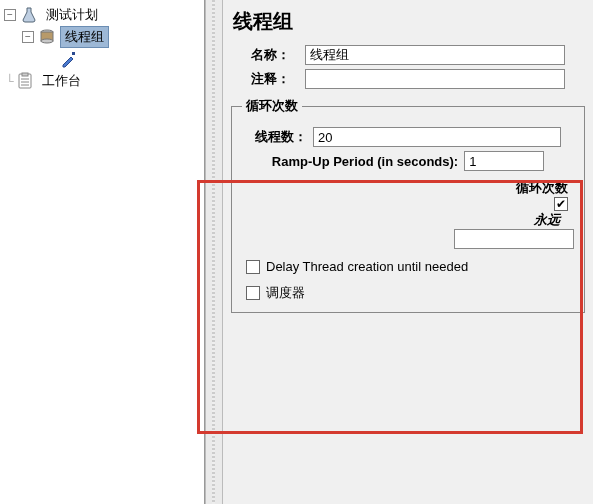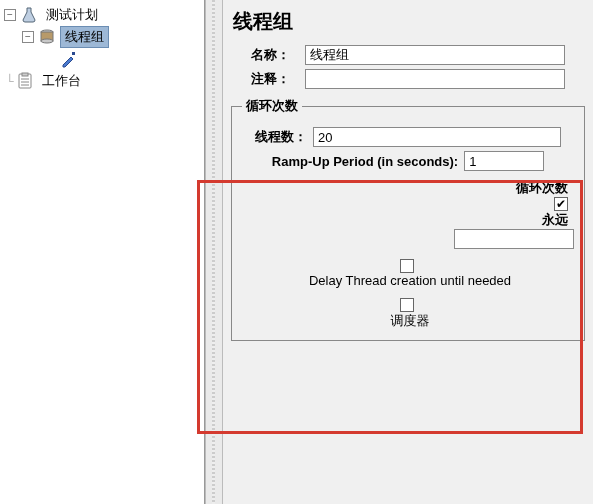--- a/index.html
+++ b/index.html
@@ -113,21 +113,20 @@
     font-weight: bold;
     padding: 0 4px;
   }
   .thread-count-input { width: 248px; }
   .rampup-input { width: 80px; }
   .forever-input { width: 120px; }
   .checkbox-row {
     display: flex;
     align-items: center;
     margin: 10px 0 0 4px;
-    flex-direction: column;
   }
   .chk {
     width: 14px; height: 14px;
     border: 1px solid #666;
     background: #fff;
     display: inline-flex;
     align-items: center;
     justify-content: center;
     margin-right: 6px;
     font-size: 12px;
@@ -216,21 +215,21 @@
         </div>
 
         <div class="row">
           <span class="row-label-wide">Ramp-Up Period (in seconds):</span>
           <input class="text-input rampup-input" value="1" style="">
         </div>
 
         <div class="loop-row">
           <span class="row-label-wide">循环次数</span>
           <span class="chk">✔</span>
-          <span style="font-weight:bold; margin-right:6px;">永远</span>
+          <span style="font-weight:bold; margin-right:14px;font-style:italic;">永远</span>
           <input class="text-input forever-input" value="" style="">
         </div>
 
         <div class="checkbox-row">
           <span class="chk"></span>
           <span>Delay Thread creation until needed</span>
         </div>
 
         <div class="checkbox-row">
           <span class="chk"></span>

